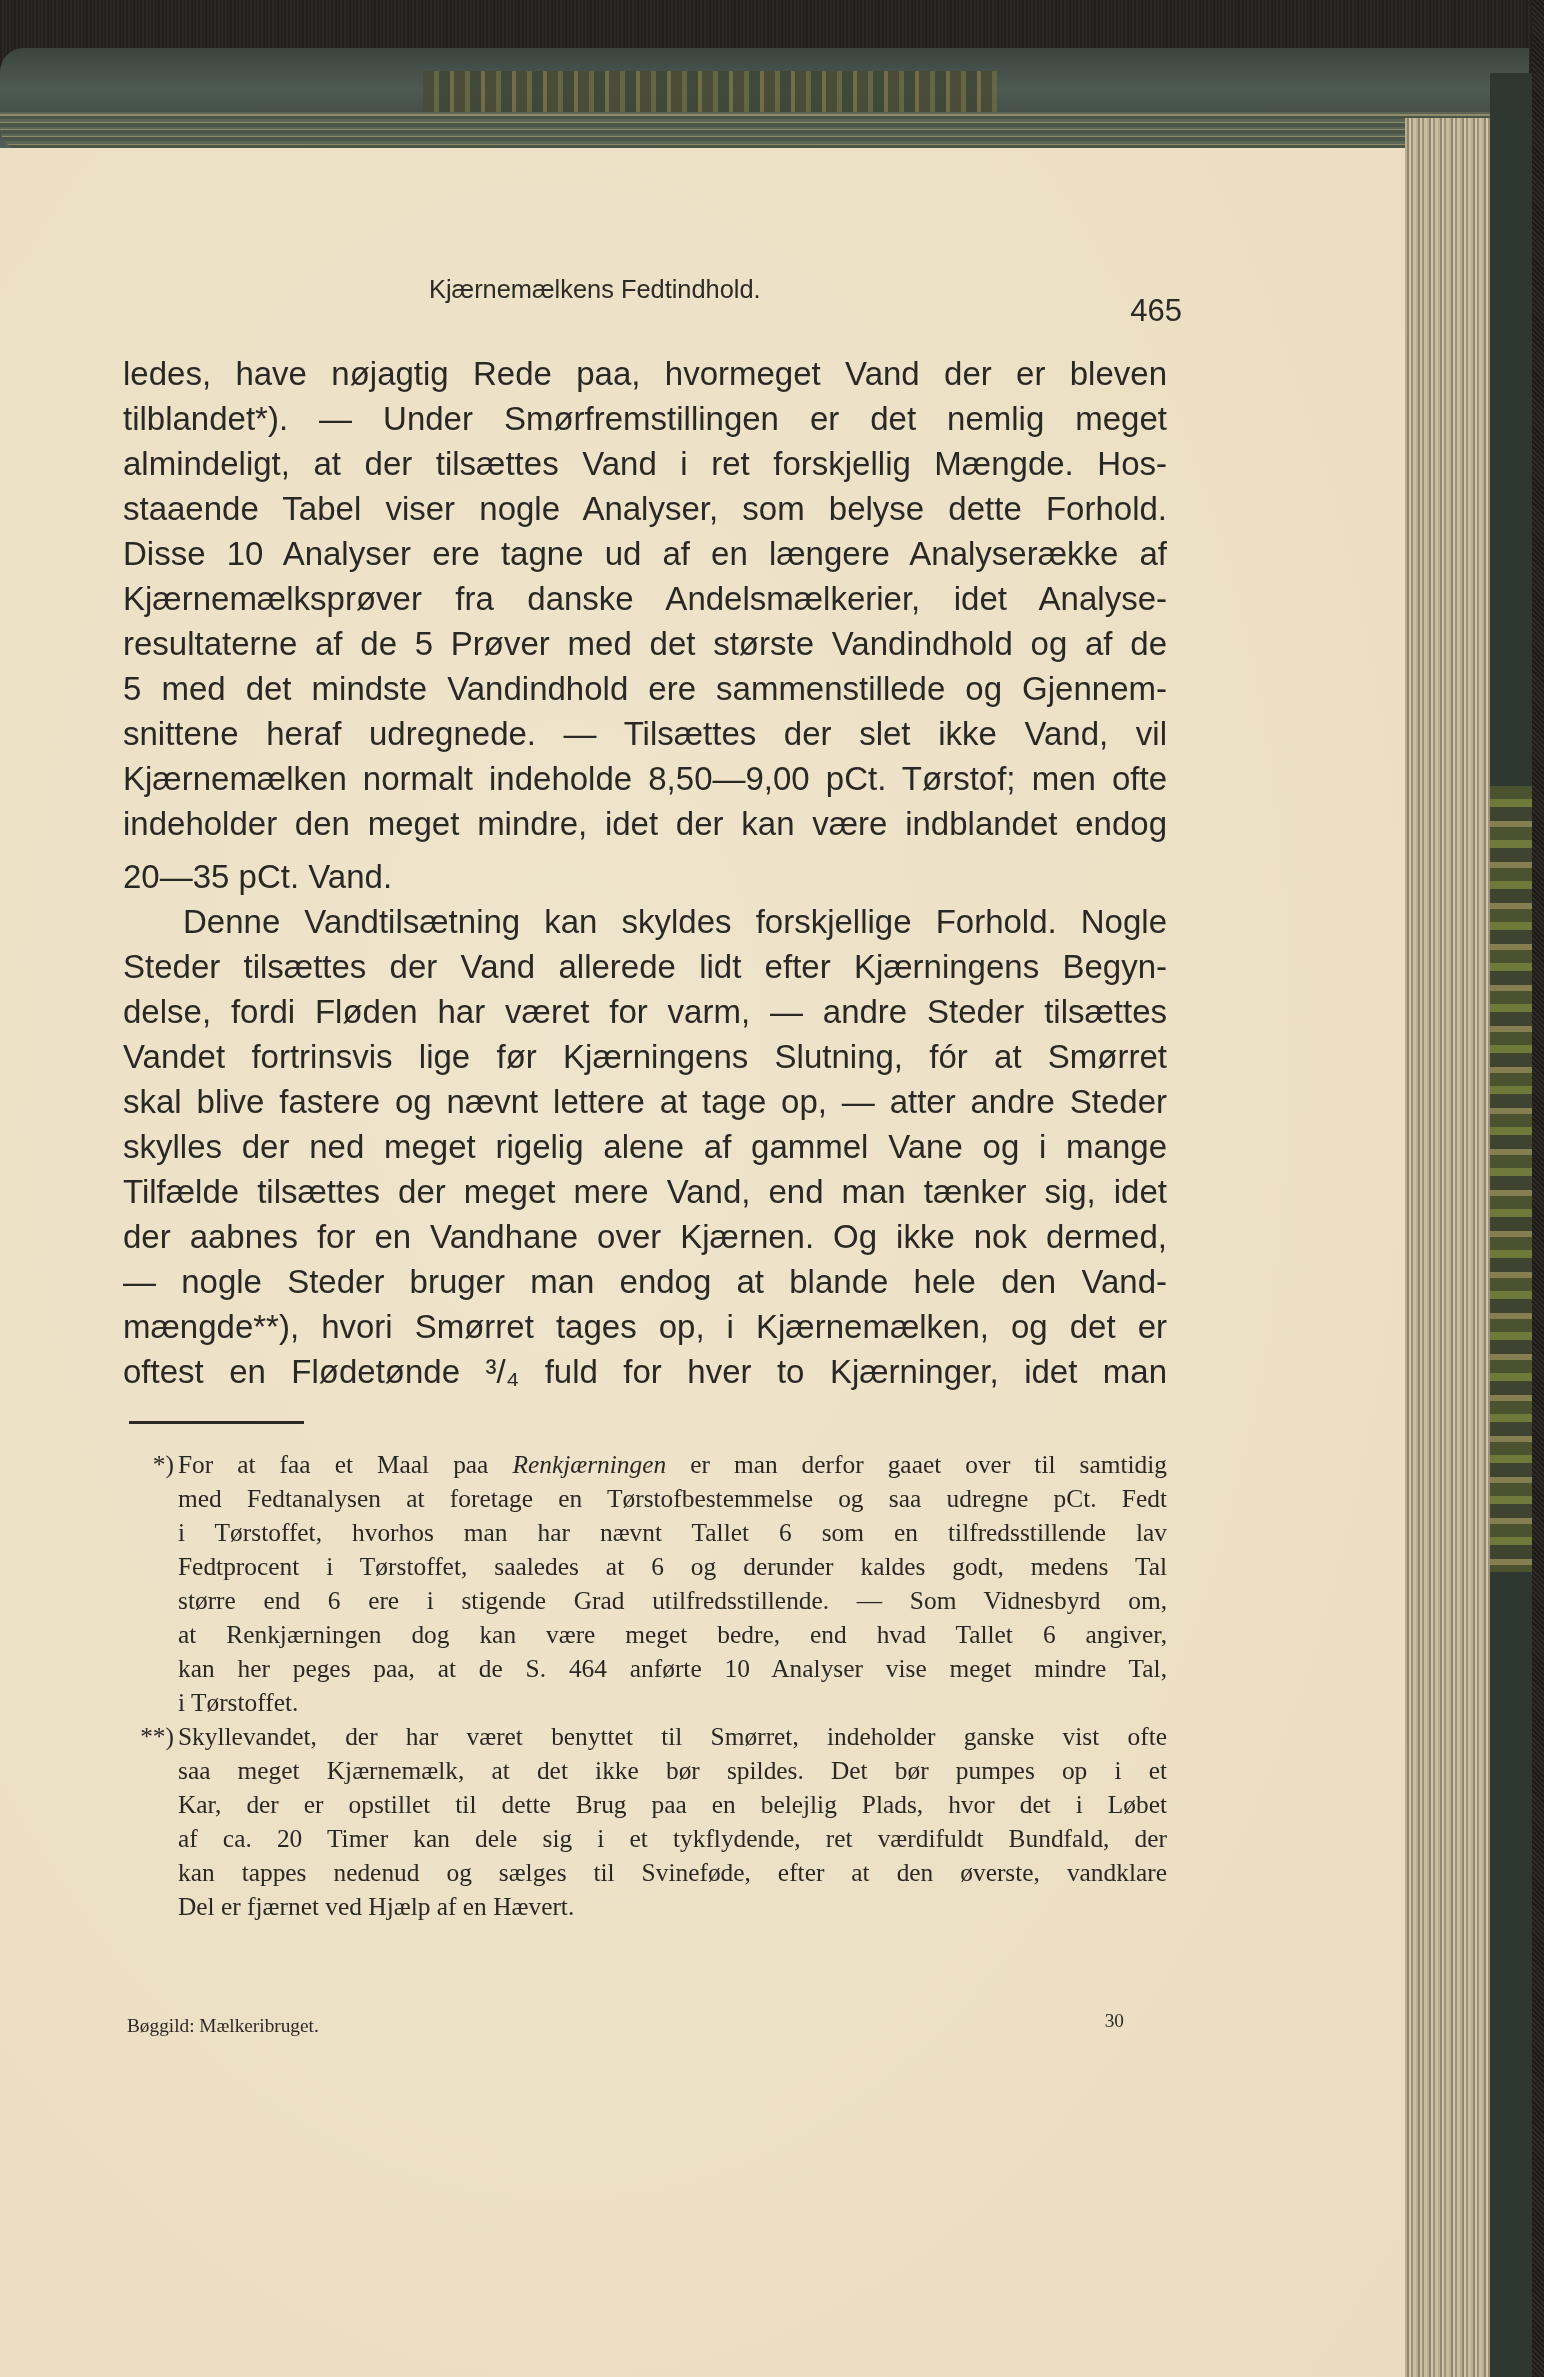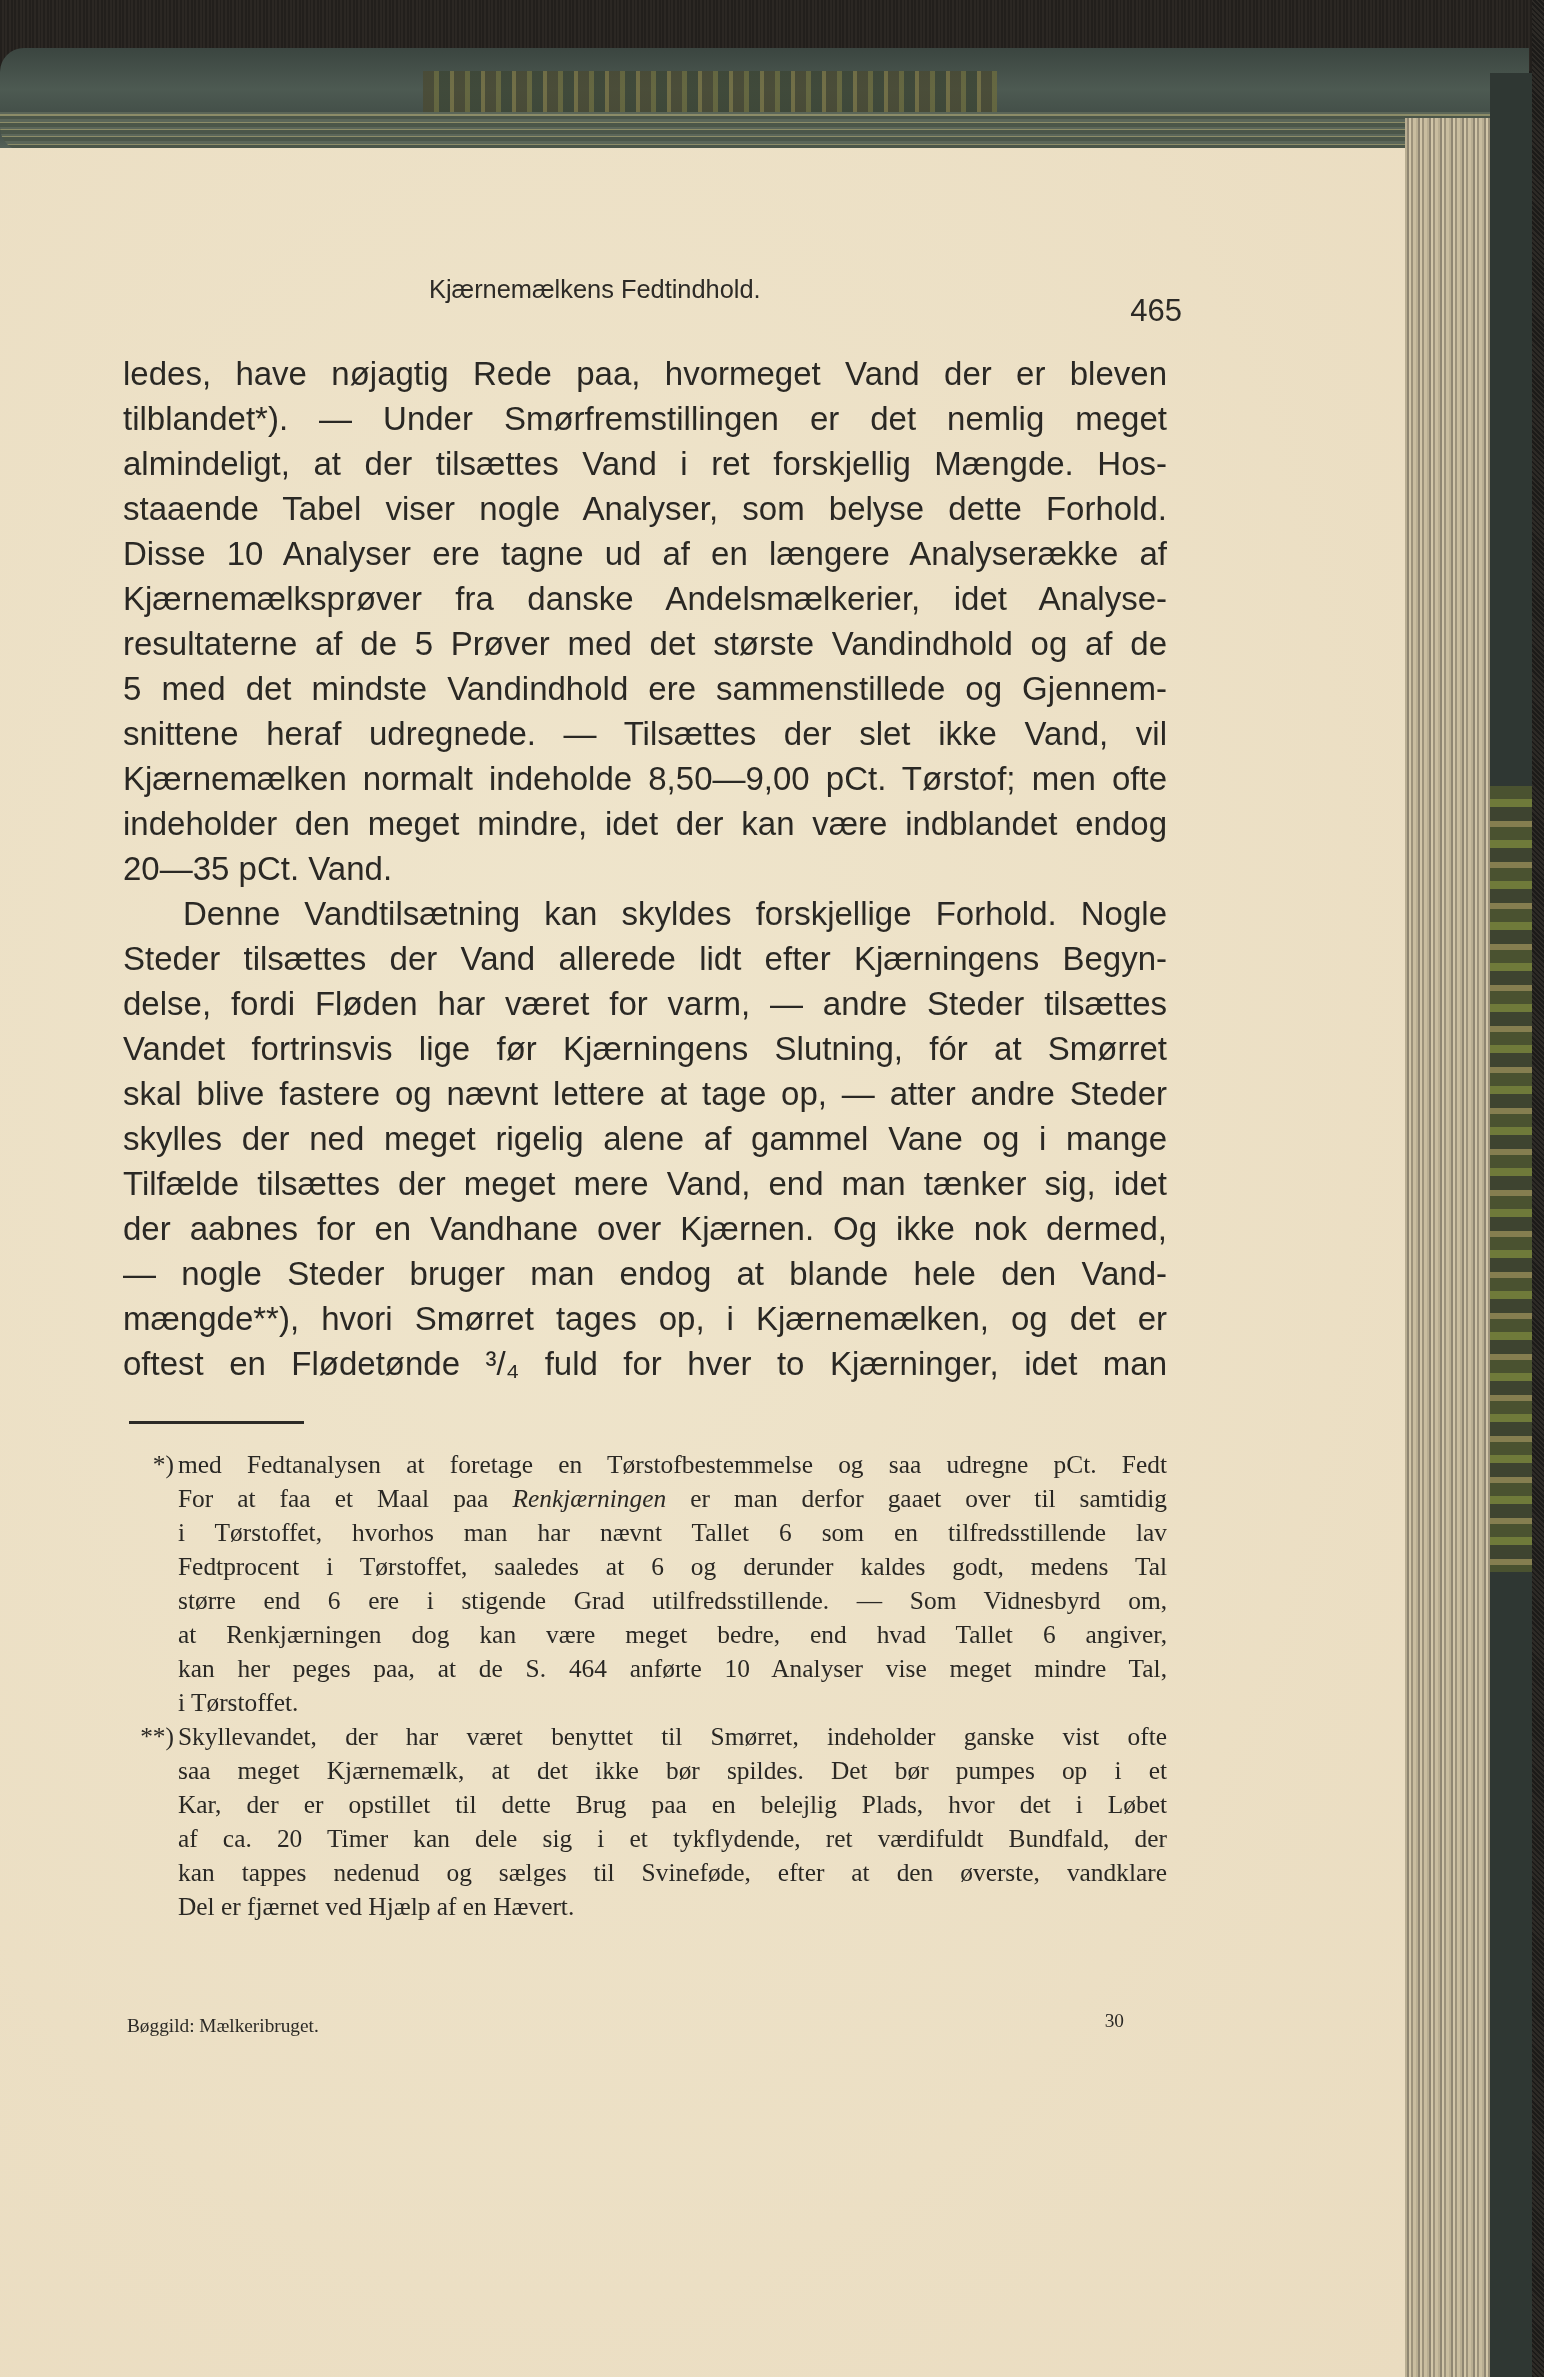--- a/index.html
+++ b/index.html
@@ -58,21 +58,21 @@
 
   .body-text {
     position: absolute; left: 123px; top: 351px; width: 1044px;
     font-size: 33px; line-height: 45px; color: #2a2824;
     font-family: "Liberation Sans", sans-serif;
   }
   .body-text .line {
     display: block; text-align: justify; text-align-last: justify;
     white-space: nowrap; height: 45px;
   }
-  .body-text .line.last { text-align-last: left; }
+  .body-text .line.last { text-align-last: left; margin-top: 8px; }
   .body-text .line.indent { padding-left: 60px; }
 
   .footnote-rule {
     position: absolute; left: 129px; top: 1421px; width: 175px; height: 3px;
     background: #2c2a26;
   }
   .footnotes {
     position: absolute; left: 124px; top: 1447px; width: 1043px;
     font-family: "Liberation Serif", serif; font-size: 25.4px; line-height: 34px; color: #2a2824;
   }
@@ -133,22 +133,22 @@
   <span class="line">— nogle Steder bruger man endog at blande hele den Vand-</span>
   <span class="line">mængde**), hvori Smørret tages op, i Kjærnemælken, og det er</span>
   <span class="line">oftest en Flødetønde ³/₄ fuld for hver to Kjærninger, idet man</span>
 </div>
 
 <div class="footnote-rule"></div>
 
 <div class="footnotes">
   <div class="fn">
     <span class="mark">*)</span>
+    <span class="line" id="fn1-first">For at faa et Maal paa <em>Renkjærningen</em> er man derfor gaaet over til samtidig</span>
     <span class="line">med Fedtanalysen at foretage en Tørstofbestemmelse og saa udregne pCt. Fedt</span>
-    <span class="line" id="fn1-first">For at faa et Maal paa <em>Renkjærningen</em> er man derfor gaaet over til samtidig</span>
     <span class="line">i Tørstoffet, hvorhos man har nævnt Tallet 6 som en tilfredsstillende lav</span>
     <span class="line">Fedtprocent i Tørstoffet, saaledes at 6 og derunder kaldes godt, medens Tal</span>
     <span class="line">større end 6 ere i stigende Grad utilfredsstillende. — Som Vidnesbyrd om,</span>
     <span class="line">at Renkjærningen dog kan være meget bedre, end hvad Tallet 6 angiver,</span>
     <span class="line">kan her peges paa, at de S. 464 anførte 10 Analyser vise meget mindre Tal,</span>
     <span class="line last">i Tørstoffet.</span>
   </div>
   <div class="fn">
     <span class="mark">**)</span>
     <span class="line">Skyllevandet, der har været benyttet til Smørret, indeholder ganske vist ofte</span>

